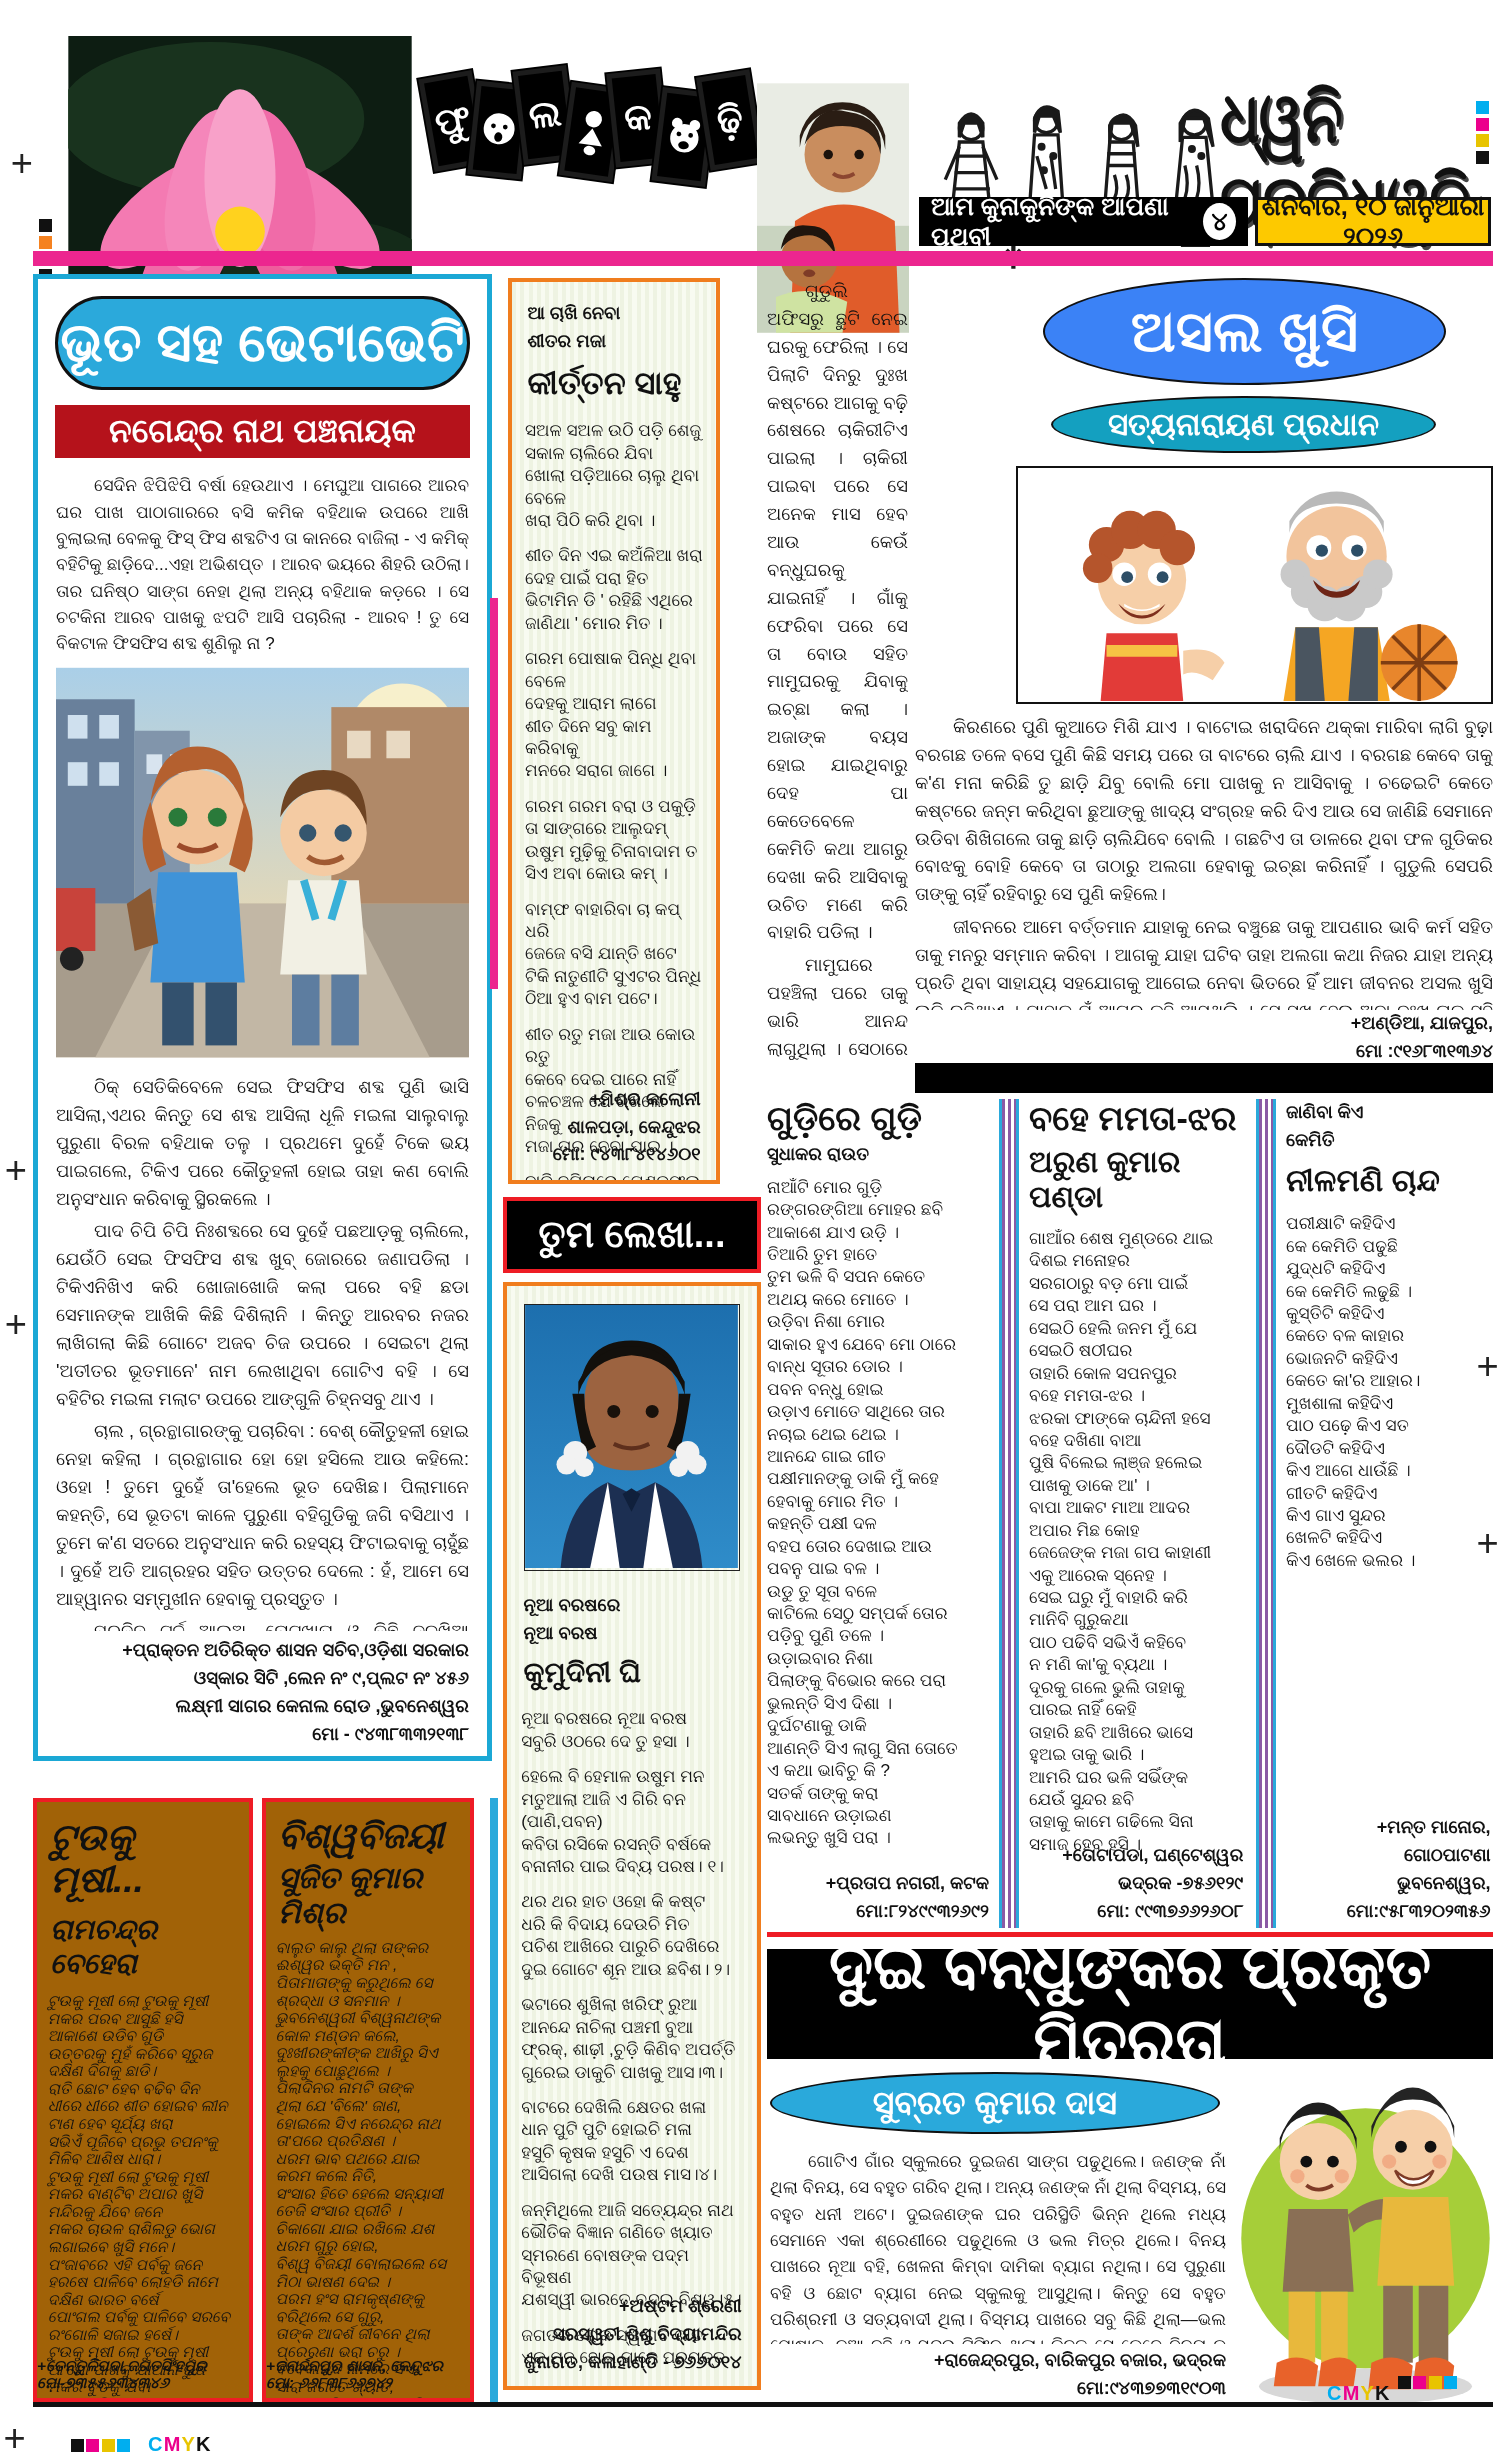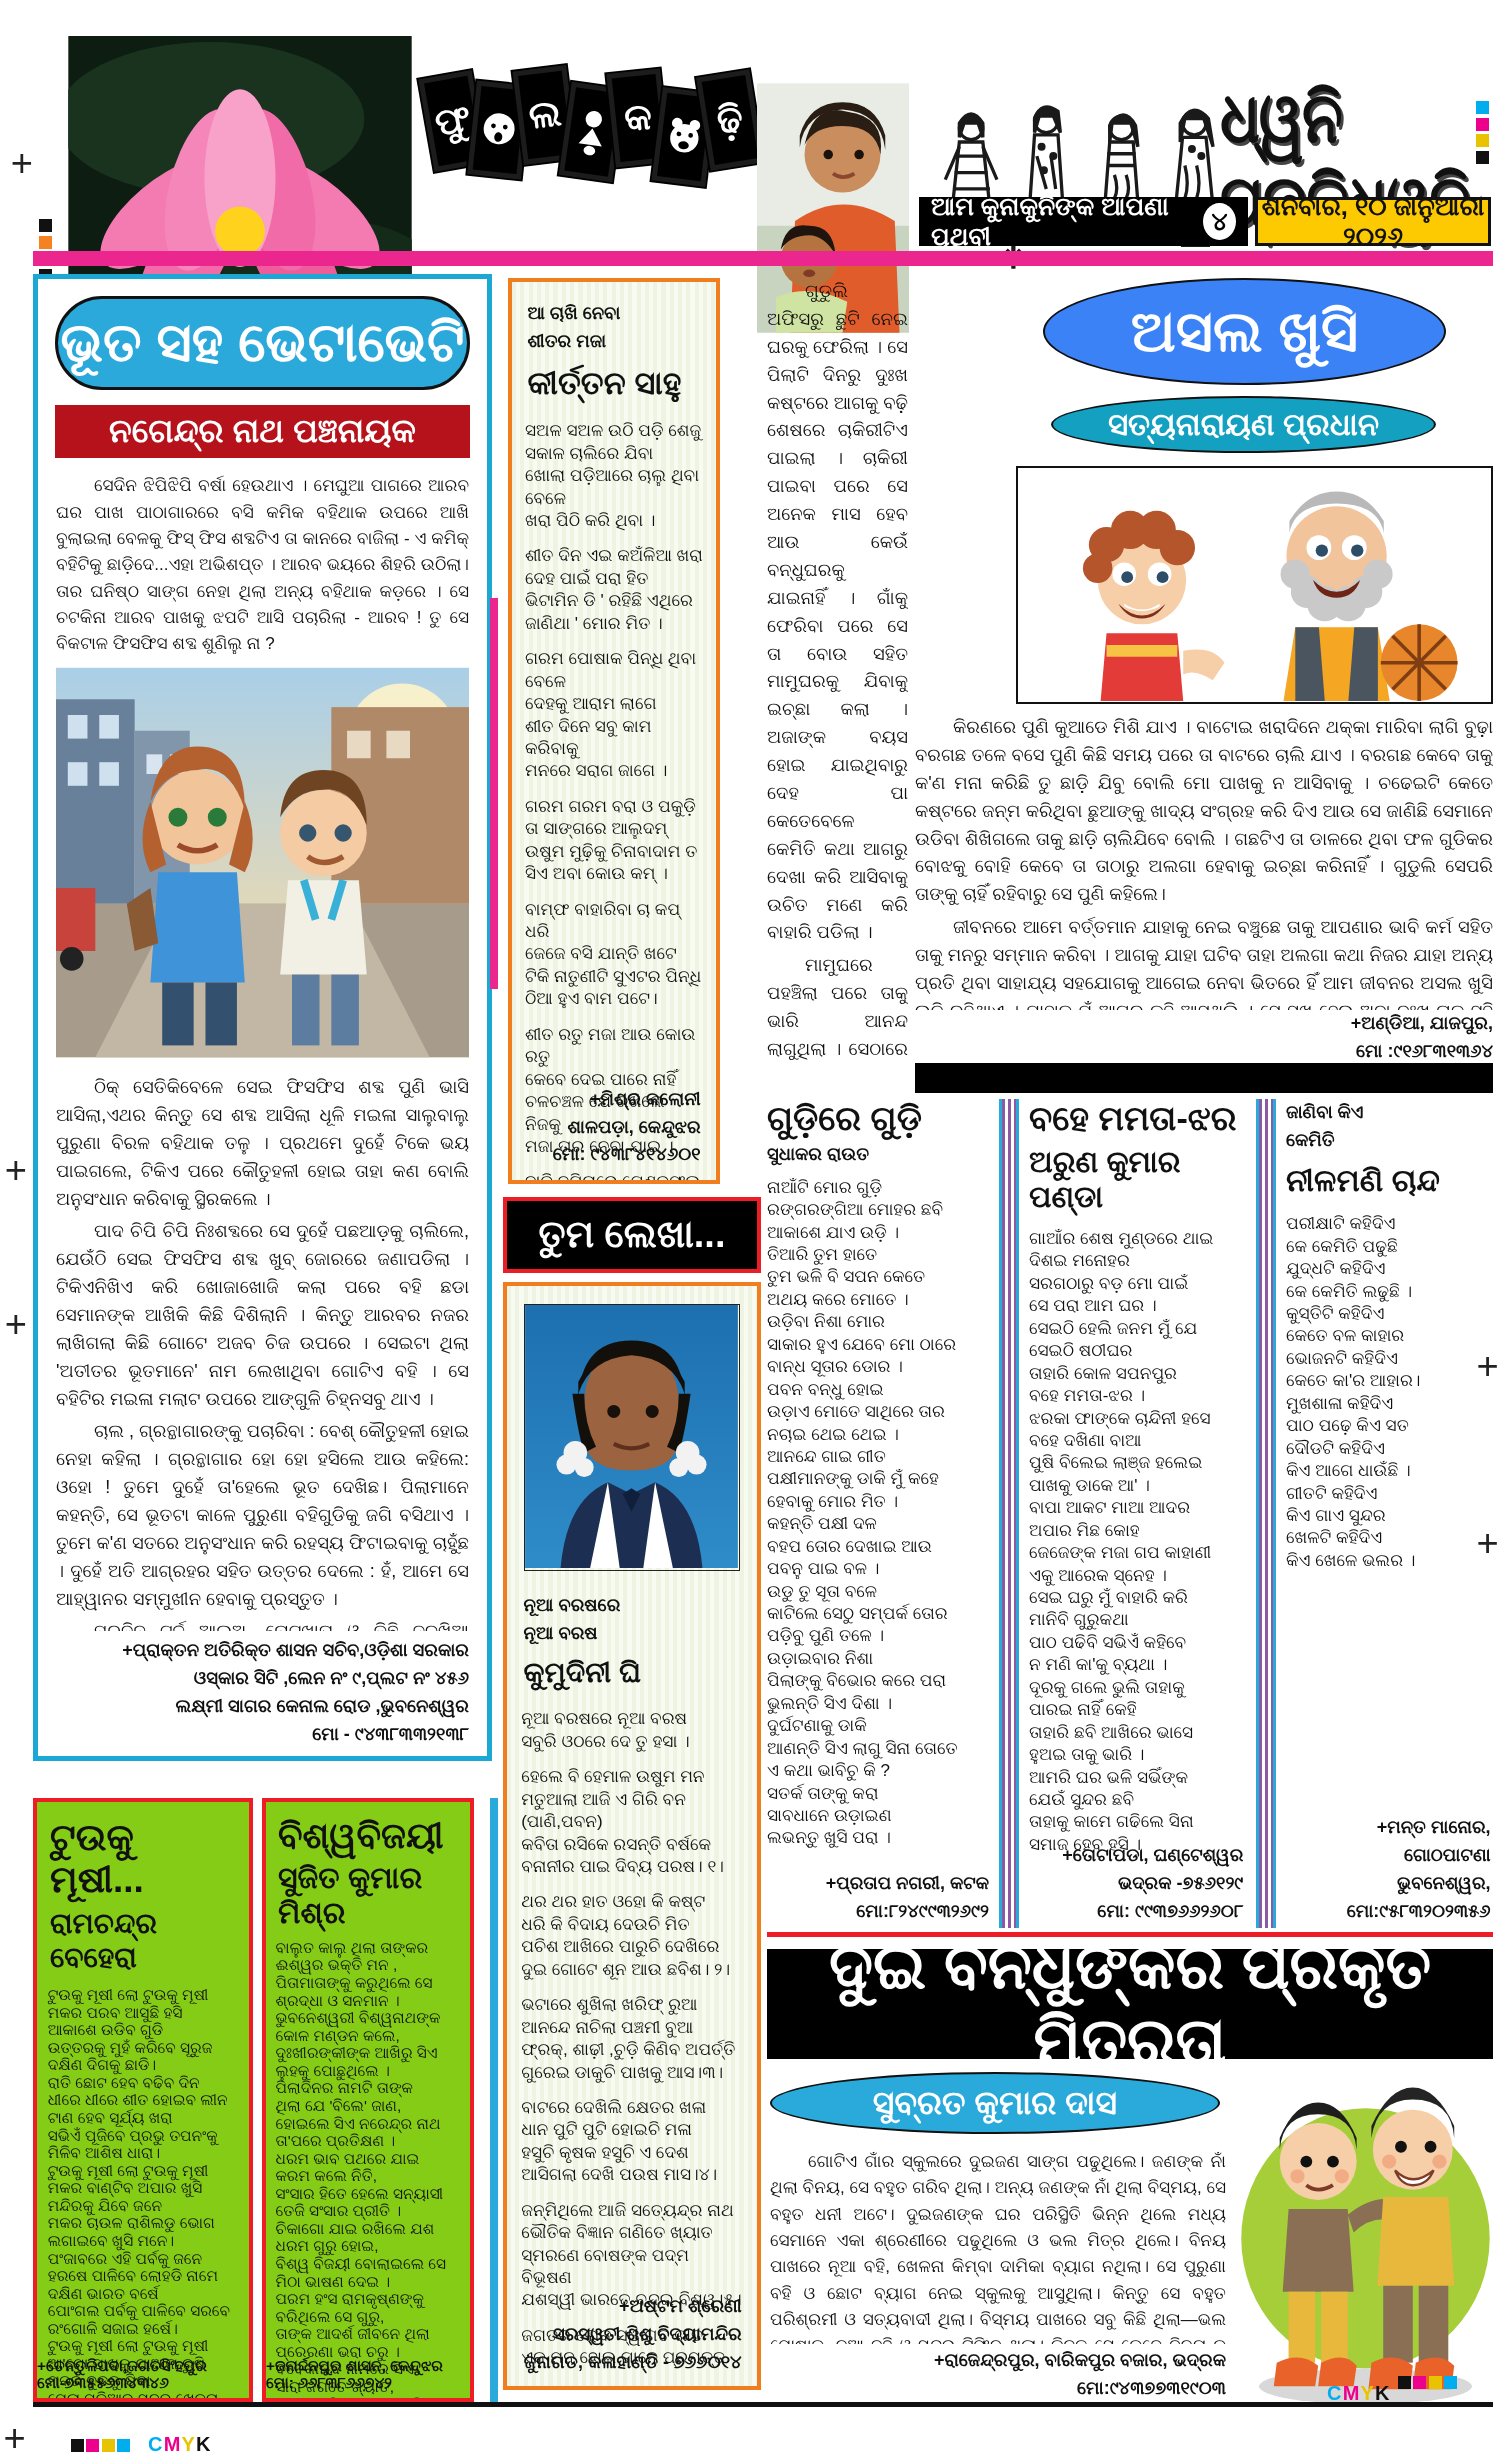--- a/index.html
+++ b/index.html
@@ -33,21 +33,21 @@
   .author-bar{background:#b5121b;color:#fff;font-weight:900;}
   .para,.pl{font-size:18px;line-height:1.55;text-align:justify;}
   .para{ text-indent:38px;}
   .para-block .pl{text-indent:38px;margin-bottom:4.7px;}
   .addr{text-align:right;font-weight:bold;font-size:18.4px;line-height:1.5;}
   .addr .pl{text-indent:0;text-align:right;}
   .striped{background:repeating-linear-gradient(90deg,#eef3e2 0 4.1px,#f8fbf1 4.1px 8.3px);}
   .poem .pl{text-align:left;font-size:17px;line-height:1.32;}
   .stanza{margin-bottom:13px;}
   .p-title{font-weight:900;}
-  .pinkbox{background:#84cc16;border:4.7px solid #ee1c25;}
+  .pinkbox{background:#a16207;border:4.7px solid #ee1c25;font-style:italic;}
   .pinkbox .pl{font-size:15.4px;line-height:1.14;text-align:left;}
   .pdivider{background:repeating-linear-gradient(90deg,#8a5aa5 0 3px,#fff 3px 6px);
             border-left:3px solid #2aa9db;border-right:3px solid #2aa9db;}
   .ellipse{border-radius:50%;border:2.4px solid #111;color:#fff;font-weight:900;}
   .black-banner{background:#000;color:#fff;font-weight:900;}
   .photo-frame{border:2.4px solid #111;}
 </style>
 </head>
 <body>
 
@@ -625,21 +625,21 @@
     </div>
     <div class="addr abs" style="left:0;right:15.4px;bottom:9.5px;font-size:18px" data-name="newyear-poem-address">
         <div class="pl" data-name="text-line">+ଅଷ୍ଟମ ଶ୍ରେଣୀ</div>
         <div class="pl" data-name="text-line">ସରସ୍ୱତୀ ଶିଶୁ ବିଦ୍ୟାମନ୍ଦିର</div>
         <div class="pl" data-name="text-line">ଜୁନାଗଡ, କଳାହାଣ୍ଡି - ୭୬୬୦୧୪</div>
       </div>
   </div>
 
   <div class="abs pinkbox clip" style="left:33px;top:1798px;width:220px;height:604px" data-name="tuuku-poem-box">
     <div class="p-title" style="margin:15.4px 13px 0;font-size:37px" data-name="tuuku-poem-title">ଟୁଉକୁ ମୂଷୀ...</div>
-    <div style="margin:6px 13px 0;font-size:28.4px;font-weight:700" data-name="tuuku-poem-author">ରାମଚନ୍ଦ୍ର ବେହେରା</div>
+    <div style="margin:12px 13px 0;font-size:28.4px;font-weight:700" data-name="tuuku-poem-author">ରାମଚନ୍ଦ୍ର ବେହେରା</div>
     <div class="poem" style="margin:10.7px 10.7px 0" data-name="tuuku-poem-lines">
         <div class="pl" data-name="text-line">ଟୁଉକୁ ମୂଷୀ ଲୋ ଟୁଉକୁ ମୂଷୀ</div>
         <div class="pl" data-name="text-line">ମକର ପରବ ଆସୁଛି ହସି</div>
         <div class="pl" data-name="text-line">ଆକାଶେ ଉଡିବ ଗୁଡି</div>
         <div class="pl" data-name="text-line">ଉତ୍ତରକୁ ମୁହଁ କରିବେ ସୂରୁଜ</div>
         <div class="pl" data-name="text-line">ଦକ୍ଷିଣ ଦିଗକୁ ଛାଡି।</div>
         <div class="pl" data-name="text-line">ରାତି ଛୋଟ ହେବ ବଢିବ ଦିନ</div>
         <div class="pl" data-name="text-line">ଧୀରେ ଧୀରେ ଶୀତ ହୋଇବ ଲୀନ</div>
         <div class="pl" data-name="text-line">ଟାଣ ହେବ ସୂର୍ଯ୍ୟ ଖରା</div>
         <div class="pl" data-name="text-line">ସଭିଏଁ ପୂଜିବେ ପ୍ରଭୁ ତପନଂକୁ</div>

